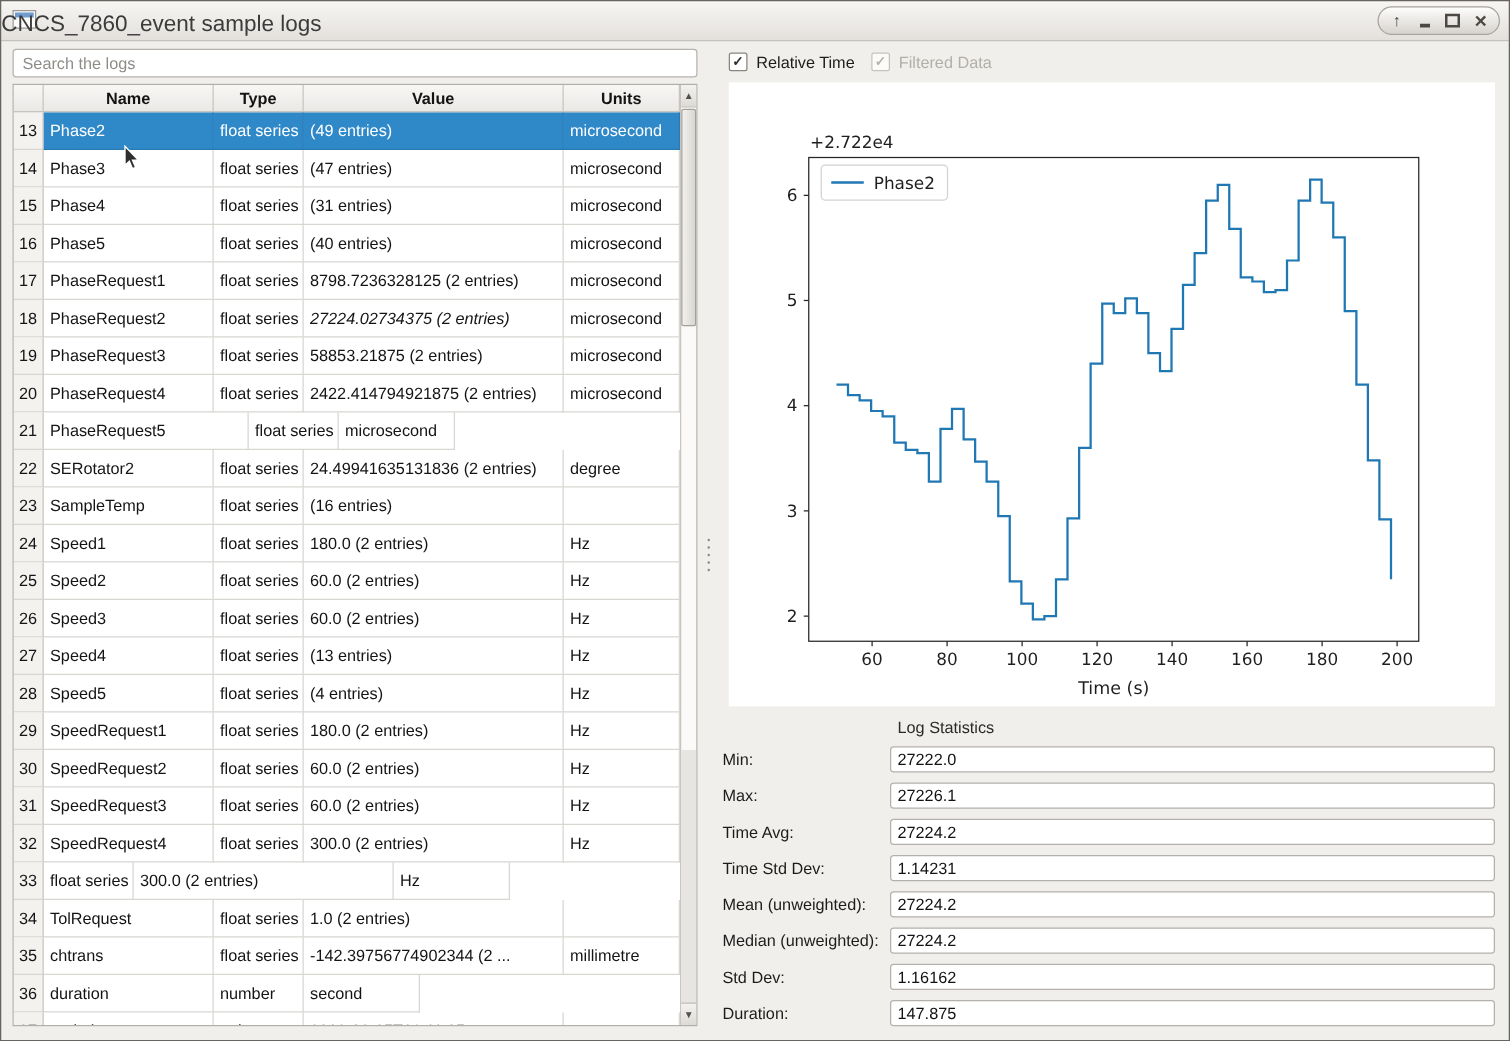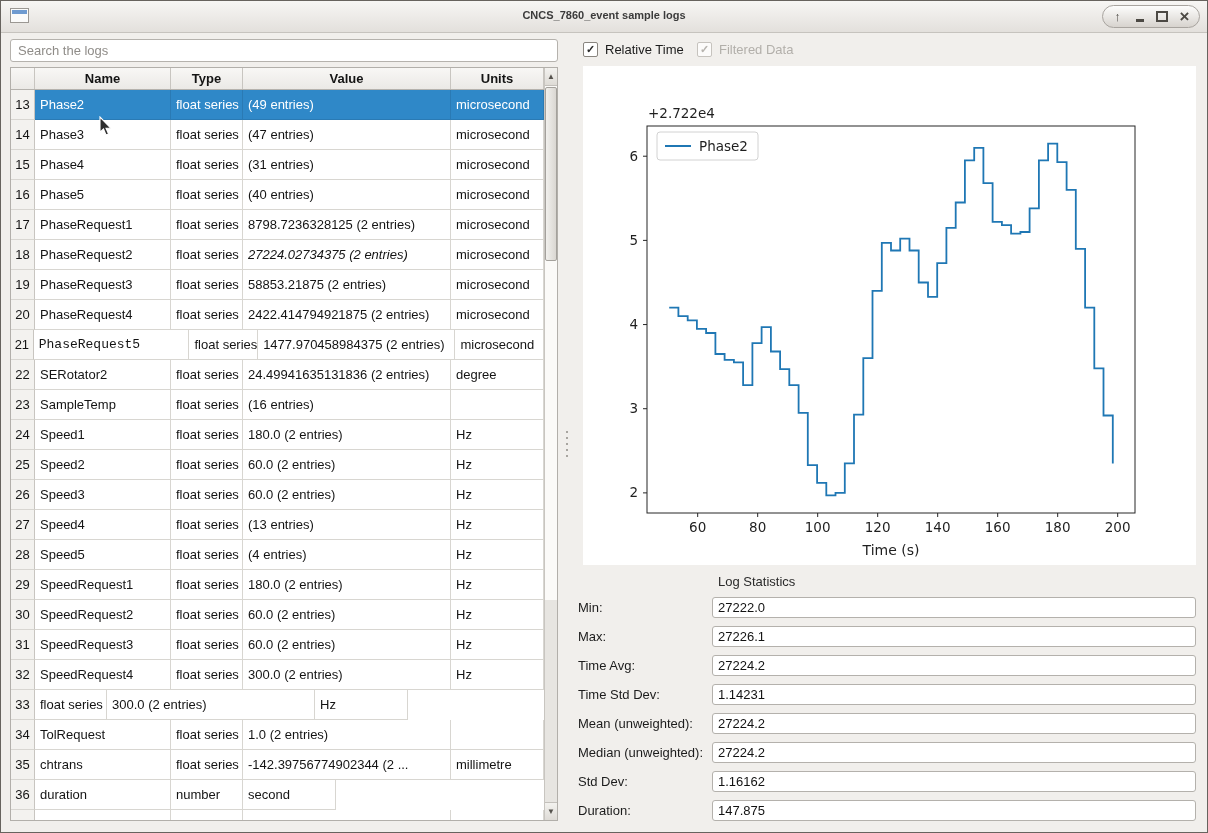--- a/index.html
+++ b/index.html
@@ -4,22 +4,22 @@
 <style>
   html,body{margin:0;padding:0;}
   body{
     width:1208px;height:833px;position:relative;overflow:hidden;
     font-family:"Liberation Sans",sans-serif;background:#f1efec;
   }
   .window-border{position:absolute;inset:0;border:1px solid #67635e;box-sizing:border-box;pointer-events:none;z-index:50;}
   
   .titlebar{position:absolute;left:1px;top:1px;right:1px;height:31px;
     background:linear-gradient(#f7f6f4,#e3e0dc);border-bottom:1px solid #c6c3be;}
-  .win-title{position:absolute;top:8px;left:0;width:100%;text-align:center;
-    font-weight:bold;font-size:11px;color:#3b3b3b;}
+  .win-title{position:absolute;top:8px;left:0;width:100%;text-align:left;
+    font-weight:normal;font-size:18px;color:#3b3b3b;}
   .win-icon{position:absolute;left:9px;top:7px;width:19px;height:15px;
     border:1px solid #9b9893;background:#fbfbfa;box-sizing:border-box;}
   .win-icon .stripe{position:absolute;left:1px;right:1px;top:1px;height:4px;background:#6f9bd0;}
   .controls{position:absolute;right:7px;top:4px;width:98px;height:23px;box-sizing:border-box;
     border:1px solid #a8a49f;border-radius:12px;
     background:linear-gradient(#fdfdfc,#d7d3ce);
     display:flex;align-items:center;justify-content:space-evenly;}
   .ctl{width:16px;height:17px;display:flex;align-items:center;justify-content:center;
     color:#4c4944;font-size:13px;font-weight:bold;cursor:default;}
   .ctl .min-bar{width:8px;height:3px;background:#4c4944;margin-top:7px;}
@@ -155,23 +155,22 @@
       </div>
       <div class="trow">
         <div class="cell num" style="width: 24px;">20</div>
         <div class="cell main" style="width: 136px;">PhaseRequest4</div>
         <div class="cell main" style="width: 72px;">float series</div>
         <div class="cell main" style="width: 208px;">2422.414794921875 (2 entries)</div>
         <div class="cell main" style="width: 93px;">microsecond</div>
       </div>
       <div class="trow">
         <div class="cell num" style="width: 24px;">21</div>
-        <div class="cell main" style="width: 164px; font-family: Liberation Mono, monospace;">PhaseRequest5</div>
-        <div class="cell main" style="width: 72px;">float series</div>
-        <div class="cell main" style="width: 208px;">1477.970458984375 (2 entries)</div>
+        <div class="cell main" style="width: 164px;">PhaseRequest5</div>
+        <div class="cell main" style="width: 72px;">float series</div>
         <div class="cell main" style="width: 93px;">microsecond</div>
       </div>
       <div class="trow">
         <div class="cell num" style="width: 24px;">22</div>
         <div class="cell main" style="width: 136px;">SERotator2</div>
         <div class="cell main" style="width: 72px;">float series</div>
         <div class="cell main" style="width: 208px;">24.49941635131836 (2 entries)</div>
         <div class="cell main" style="width: 93px;">degree</div>
       </div>
       <div class="trow">

